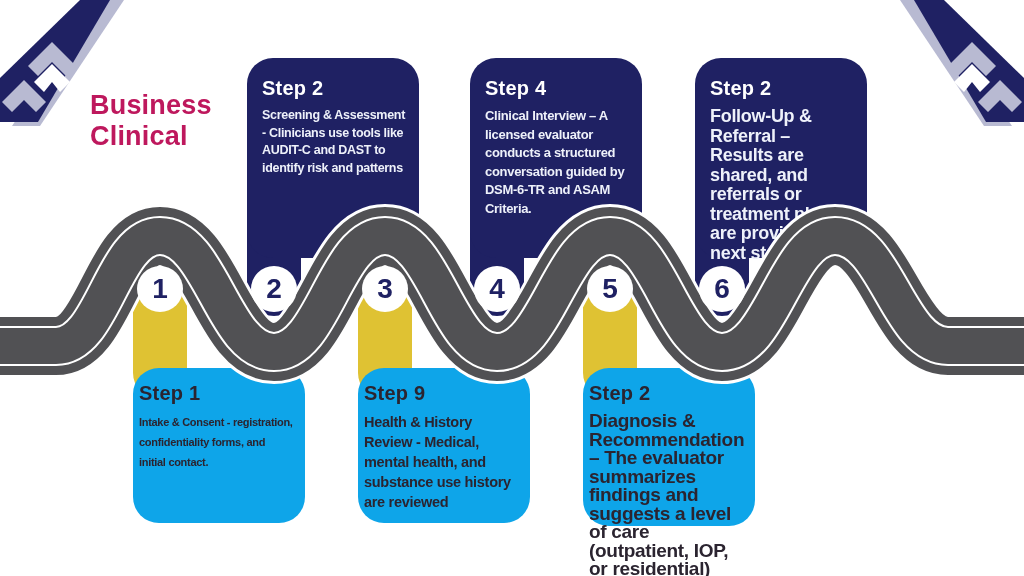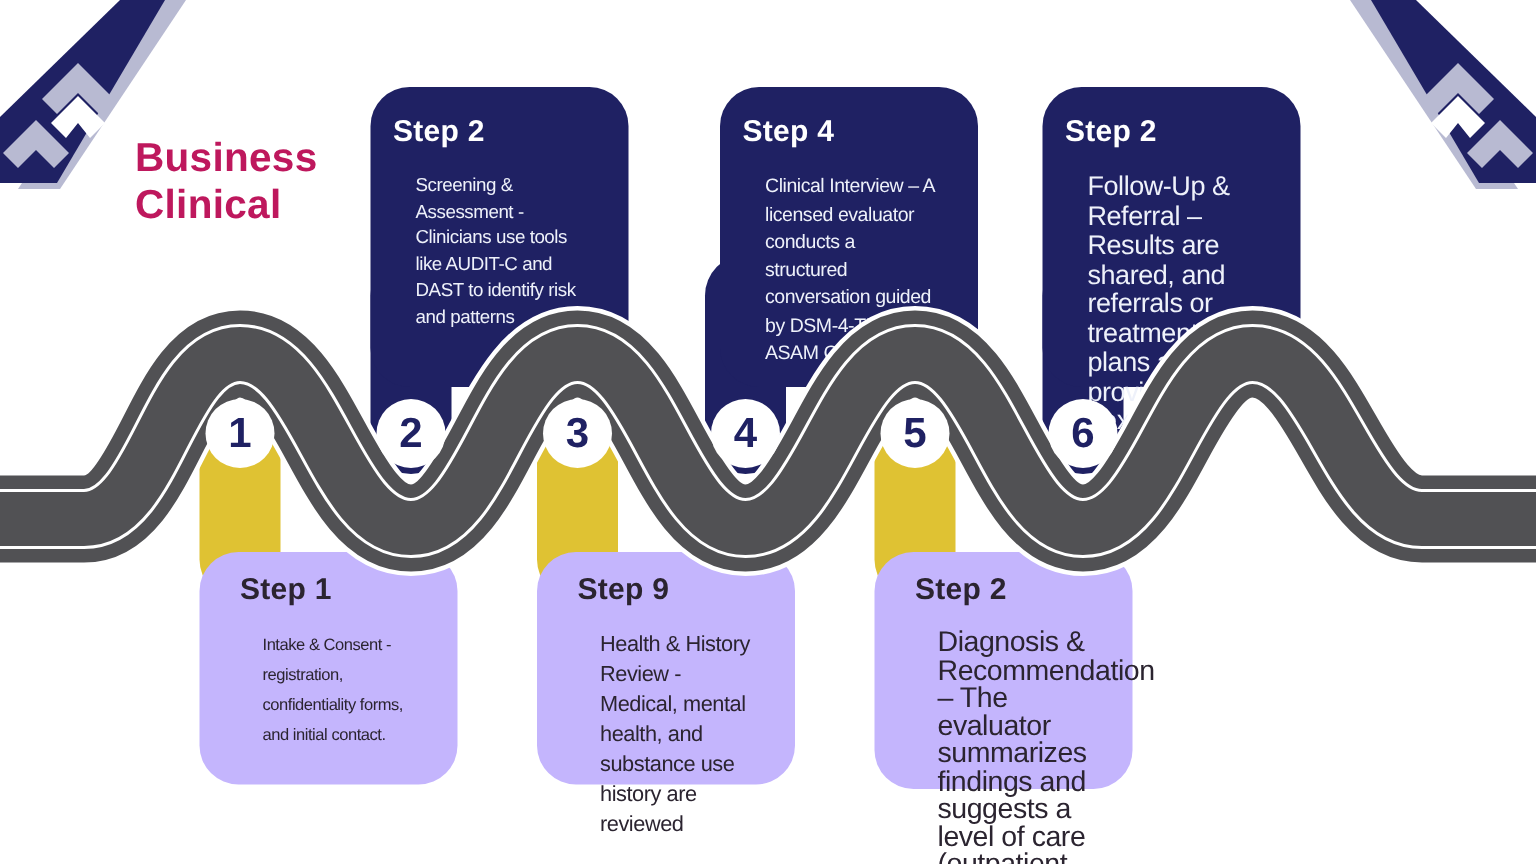--- a/index.html
+++ b/index.html
@@ -17,24 +17,24 @@
     color:#be185d;font-size:27px;font-weight:bold;line-height:31px;
     letter-spacing:.2px;
   }
   
   .capsule{position:absolute;width:54px;border-radius:27px;z-index:2;}
   .capsule.yellow{background:#dfc233;top:259px;height:141px;}
   .capsule.navy{background:#1f2163;top:170px;height:146px;}
   
   .card{position:absolute;width:172px;border-radius:26px;z-index:3;box-sizing:border-box;}
   .card.navy{background:#1f2163;top:58px;height:200px;color:#eef1fa;padding:19px 13px 0 15px;}
-  .card.yellow{background:#c4b5fd;top:368px;color:#2b2430;padding:14px 12px 0 27px;}
+  .card.yellow{background:#0ea5e9;top:368px;color:#2b2430;padding:14px 12px 0 6px;}
   .card h3{margin:0 0 7px 0;font-size:20px;font-weight:bold;color:#ffffff;letter-spacing:.2px;}
   .card.yellow h3{color:#2b2430;}
-  .card p{margin:15px;font-weight:normal;letter-spacing:-.3px;}
+  .card p{margin:0;font-weight:bold;letter-spacing:-.3px;}
   .card.s1{height:155px;} .card.s3{height:155px;} .card.s5{height:158px;}
   .s1 p{font-size:11px;line-height:20px;}
   .s2 p{font-size:12.5px;line-height:17.5px;}
   .s3 p{font-size:14.5px;line-height:20px;}
   .s4 p{font-size:13px;line-height:18.5px;}
   .s5 p{font-size:19px;line-height:18.5px;}
   .s6 p{font-size:18px;line-height:19.5px;}
   
   #road{position:absolute;left:0;top:0;z-index:4;pointer-events:none;}
   
@@ -81,23 +81,23 @@
     <p>Intake &amp; Consent - registration, confidentiality forms, and initial contact.</p>
   </div>
   <div class="card navy s2" style="left:247px;">
     <h3>Step 2</h3>
     <p>Screening &amp; Assessment - Clinicians use tools like AUDIT-C and DAST to identify risk and patterns</p>
   </div>
   <div class="card yellow s3" style="left:358px;">
     <h3>Step 9</h3>
     <p>Health &amp; History Review - Medical, mental health, and substance use history are reviewed</p>
   </div>
-  <div class="card navy s4" style="left:480px;">
+  <div class="card navy s4" style="left:470px;">
     <h3>Step 4</h3>
-    <p>Clinical Interview – A licensed evaluator conducts a structured conversation guided by DSM-4-TR and ASAM Criteria.</p>
+    <p>Clinical Interview – A licensed evaluator conducts a structured conversation guided by DSM-6-TR and ASAM Criteria.</p>
   </div>
   <div class="card yellow s5" style="left:583px;">
     <h3>Step 2</h3>
     <p>Diagnosis &amp; Recommendation – The evaluator summarizes findings and suggests a level of care (outpatient, IOP, or residential)</p>
   </div>
   <div class="card navy s6" style="left:695px;">
     <h3>Step 2</h3>
     <p>Follow-Up &amp; Referral – Results are shared, and referrals or treatment plans are provided for next steps</p>
   </div>
 

